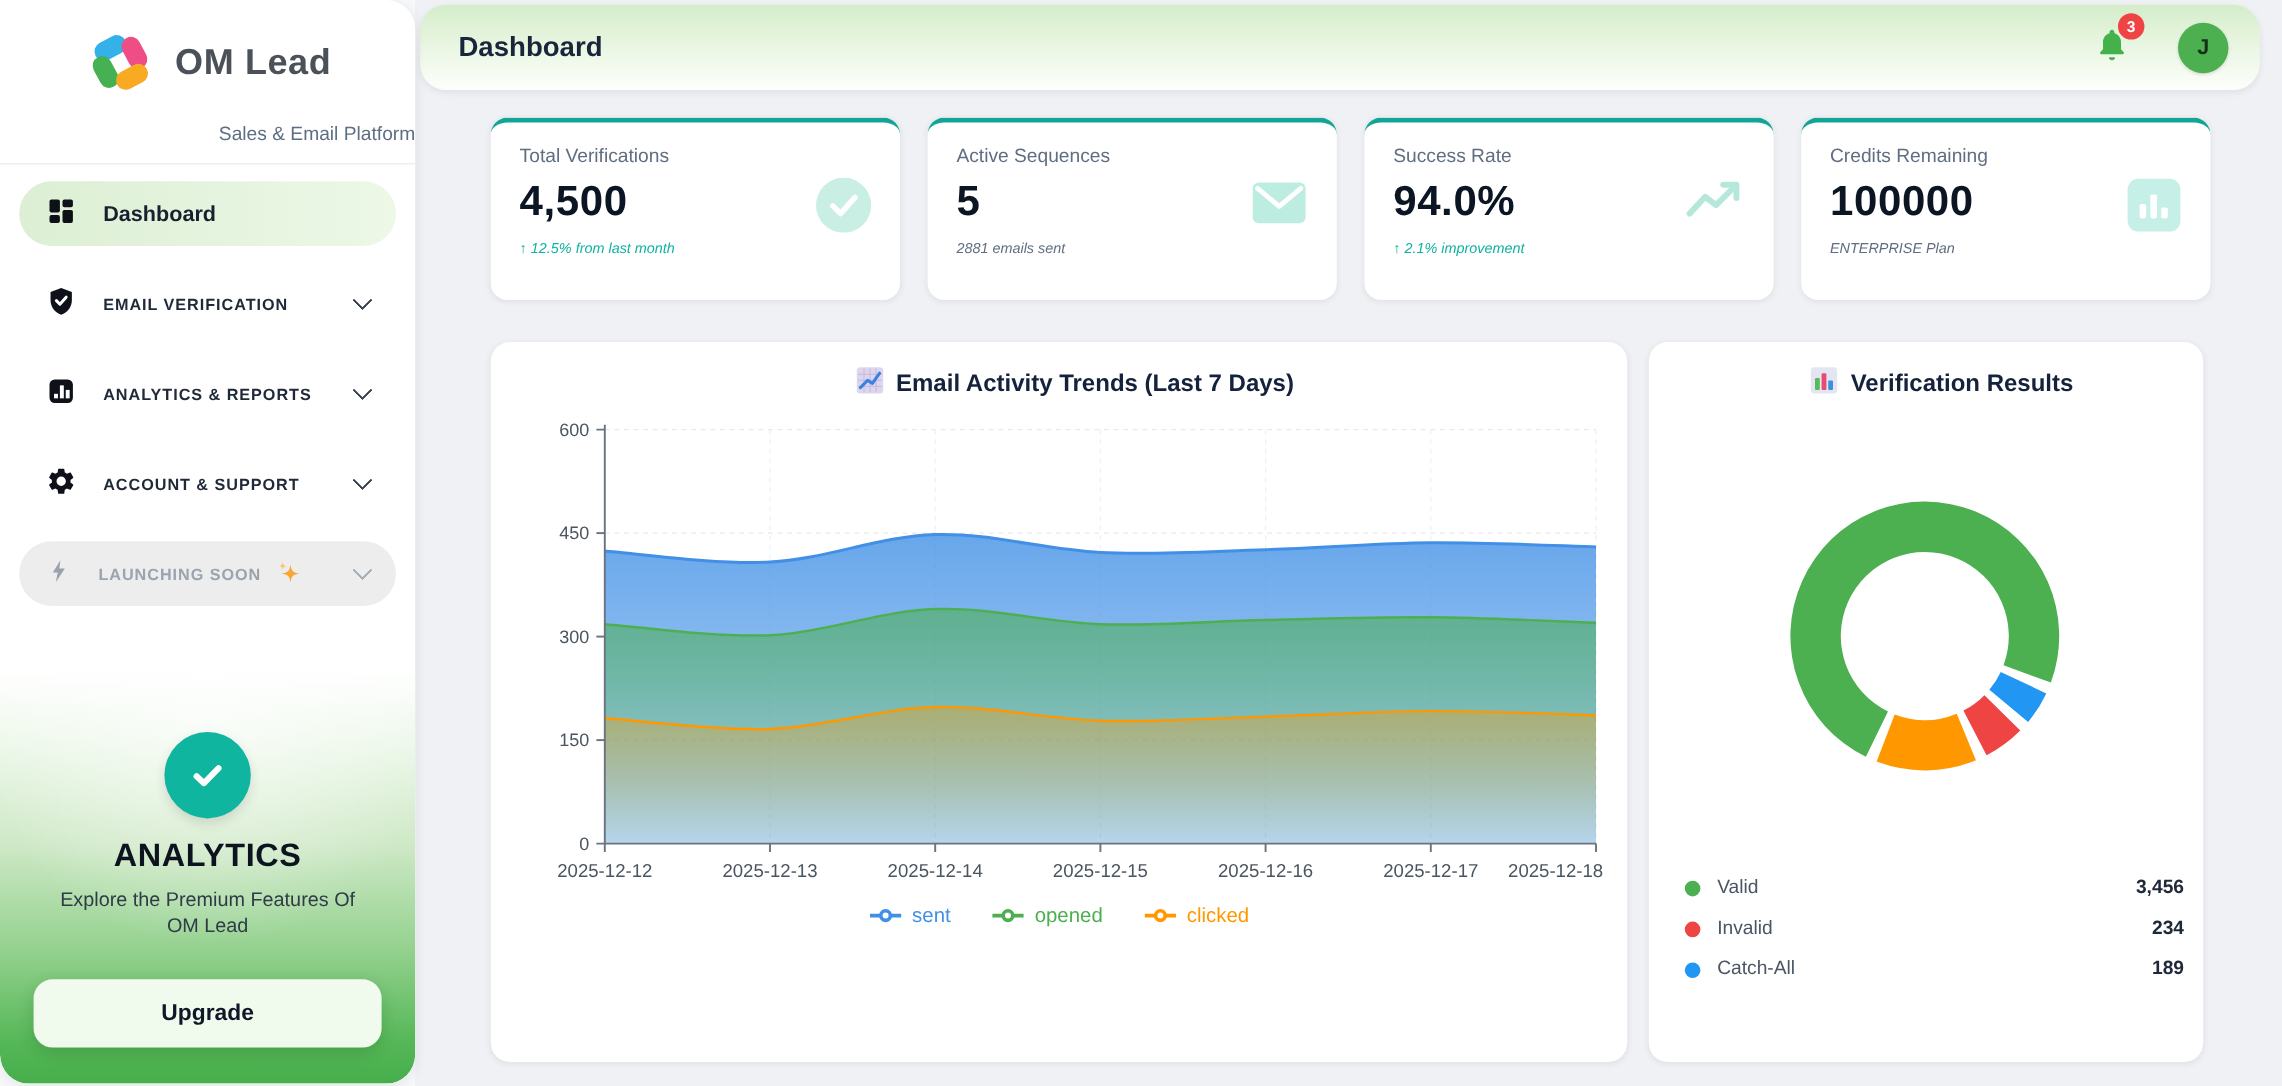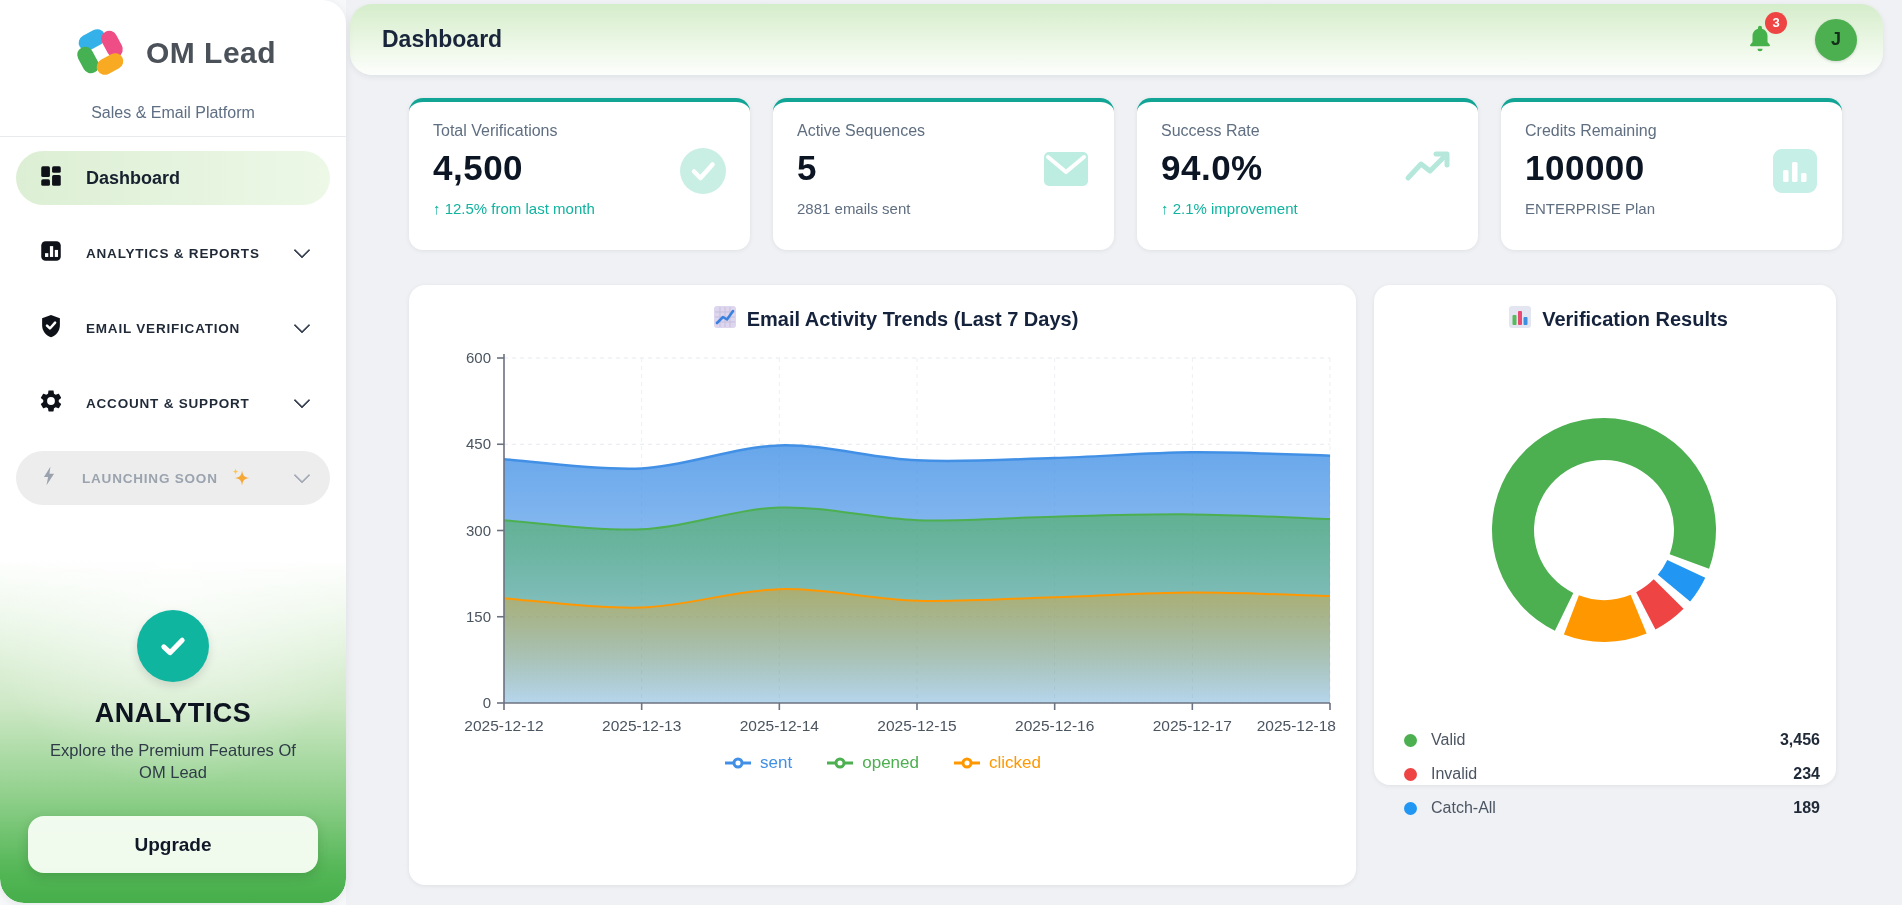--- a/index.html
+++ b/index.html
@@ -4,21 +4,21 @@
 <style>
   * { margin:0; padding:0; box-sizing:border-box; }
   html,body { width:1902px; height:905px; font-family:"Liberation Sans","DejaVu Sans",sans-serif; background:#f7f8fa; overflow:hidden; }
   .main-bg { position:absolute; left:346px; top:0; width:1556px; height:905px; background:#eff1f4; }
 
   
   .sidebar { position:absolute; left:0; top:0; width:346px; height:903px; background:#ffffff;
              border-radius:0 24px 24px 24px; box-shadow:0 2px 10px rgba(16,24,40,.08); overflow:hidden; z-index:5; }
   .brand-row { display:flex; align-items:center; justify-content:center; gap:14px; padding-top:10px; height:96px;text-align:center; }
   .brand-name { font-size:30px; font-weight:700; color:#4b5158; letter-spacing:.5px; }
-  .tagline { text-align:center; font-size:16px; color:#5e6e83; padding:8px 18px 14px; }
+  .tagline { text-align:right; font-size:16px; color:#5e6e83; padding:8px 0 14px; }
   .side-divider { height:1px; background:#e8eaee; }
   .nav { padding:14px 16px 0; }
   .nav-item { display:flex; align-items:center; height:54px; padding:0 22px; border-radius:27px; margin-bottom:21px; cursor:pointer; position:relative; }
   .nav-item.active { background:linear-gradient(90deg,#dcefd4,#edf8e7); }
   .nav-item .nav-label { font-size:18px; font-weight:700; color:#16202e; margin-left:22px; }
   .nav-item.section .nav-label { font-size:13.5px; letter-spacing:.8px; color:#1f2937; }
   .nav-item.muted { background:#ededee; }
   .nav-item.muted .nav-label { color:#9aa3ae; }
   .chev { margin-left:auto; width:12px; height:12px; border-right:2.4px solid #374151; border-bottom:2.4px solid #374151;
           transform:rotate(45deg) translate(-2px,-2px); border-radius:1px; }
@@ -47,29 +47,29 @@
   .badge { position:absolute; top:-10px; right:-12px; min-width:22px; height:22px; border-radius:11px; background:#ef4444;
            color:#fff; font-size:13px; font-weight:700; display:flex; align-items:center; justify-content:center; padding:0 5px; }
   .avatar { width:42px; height:42px; border-radius:50%; background:#4caf50; color:#14301b; font-size:18px; font-weight:700;
             display:flex; align-items:center; justify-content:center; cursor:pointer; box-shadow:0 1px 3px rgba(0,0,0,.15); }
 
   
   .stat-card { position:absolute; top:98px; width:341px; height:152px; background:#fff; border-radius:14px;
                border-top:4px solid #12a596; box-shadow:0 1px 5px rgba(16,24,40,.07); padding:20px 24px; }
   .stat-label { font-size:16px; color:#5f6e80; }
   .stat-value { font-size:35px; font-weight:800; color:#0c1524; margin-top:8px; letter-spacing:.5px; }
-  .stat-sub { font-size:15px; margin-top:12px; }
+  .stat-sub { font-size:12px; margin-top:12px;font-style:italic; }
   .sub-teal { color:#10b39f; }
   .sub-gray { color:#5f6e80; }
   .stat-icon { position:absolute; right:24px; top:46px; }
 
   
   .panel { position:absolute; top:285px; background:#fff; border-radius:16px; box-shadow:0 1px 5px rgba(16,24,40,.07); }
   .trends-panel { left:409px; width:947px; height:600px; }
-  .donut-panel { left:1374px; width:462px; height:500px; }
+  .donut-panel { left:1374px; width:462px; height:600px; }
   .panel-title { display:flex; align-items:center; gap:10px; font-size:20px; font-weight:700; color:#15223c; padding:20px 0 0 26px;justify-content:center; }
   .trend-legend { position:absolute; left:0; right:0; top:468px; display:flex; justify-content:center; gap:34px; }
   .trend-legend .item { display:flex; align-items:center; gap:8px; font-size:17px; cursor:pointer; }
 
   .donut-legend { position:absolute; left:30px; right:16px; top:438px; }
   .dl-row { display:flex; align-items:center; height:34px; }
   .dl-dot { width:13px; height:13px; border-radius:50%; margin-right:14px; }
   .dl-label { font-size:16px; color:#4b5563; }
   .dl-value { margin-left:auto; font-size:16px; font-weight:600; color:#1f2937; }
 </style>
@@ -104,38 +104,38 @@
           <rect x="3" y="15" width="8" height="6" rx="1.5"></rect>
             <rect x="13" y="11" width="8" height="10" rx="1.5"></rect>
         </svg>
       </span>
       <span class="nav-label">Dashboard</span>
     </div>
 
     <div class="nav-item section">
       <span>
         <svg width="26" height="26" viewBox="0 0 24 24">
+          <path d="M12 1.8 20.2 4.9 V11 C20.2 16.6 16.8 20.6 12 22.4 C7.2 20.6 3.8 16.6 3.8 11 V4.9 Z" fill="#0e1118"></path>
+          <path d="M8.3 11.6 L11 14.3 L15.8 8.9" stroke="#fff" stroke-width="2.3" fill="none" stroke-linecap="round" stroke-linejoin="round"></path>
+        </svg>
+      </span>
+      <span class="nav-label">EMAIL VERIFICATION</span>
+      <span class="chev"></span>
+    </div>
+
+    <div class="nav-item section">
+      <span>
+        <svg width="26" height="26" viewBox="0 0 24 24">
           <rect x="3" y="3" width="18" height="18" rx="4" fill="#0e1118"></rect>
           <rect x="6.5" y="14" width="3" height="3.5" fill="#fff"></rect>
           <rect x="11" y="7.5" width="3" height="10" fill="#fff"></rect>
           <rect x="15.5" y="11" width="3" height="6.5" fill="#fff"></rect>
         </svg>
       </span>
       <span class="nav-label">ANALYTICS &amp; REPORTS</span>
-      <span class="chev"></span>
-    </div>
-
-    <div class="nav-item section">
-      <span>
-        <svg width="26" height="26" viewBox="0 0 24 24">
-          <path d="M12 1.8 20.2 4.9 V11 C20.2 16.6 16.8 20.6 12 22.4 C7.2 20.6 3.8 16.6 3.8 11 V4.9 Z" fill="#0e1118"></path>
-          <path d="M8.3 11.6 L11 14.3 L15.8 8.9" stroke="#fff" stroke-width="2.3" fill="none" stroke-linecap="round" stroke-linejoin="round"></path>
-        </svg>
-      </span>
-      <span class="nav-label">EMAIL VERIFICATION</span>
       <span class="chev"></span>
     </div>
 
     <div class="nav-item section">
       <span>
         <svg width="26" height="26" viewBox="0 0 24 24" fill="#0e1118">
           <path d="M19.14 12.94c.04-.3.06-.61.06-.94 0-.32-.02-.64-.07-.94l2.03-1.58c.18-.14.23-.41.12-.61l-1.92-3.32c-.12-.22-.37-.29-.59-.22l-2.39.96c-.5-.38-1.03-.7-1.62-.94l-.36-2.54c-.04-.24-.24-.41-.48-.41h-3.84c-.24 0-.43.17-.47.41l-.36 2.54c-.59.24-1.13.57-1.62.94l-2.39-.96c-.22-.08-.47 0-.59.22L2.74 8.87c-.12.21-.08.47.12.61l2.03 1.58c-.05.3-.09.63-.09.94s.02.64.07.94l-2.03 1.58c-.18.14-.23.41-.12.61l1.92 3.32c.12.22.37.29.59.22l2.39-.96c.5.38 1.03.7 1.62.94l.36 2.54c.05.24.24.41.48.41h3.84c.24 0 .44-.17.47-.41l.36-2.54c.59-.24 1.13-.56 1.62-.94l2.39.96c.22.08.47 0 .59-.22l1.92-3.32c.12-.22.07-.47-.12-.61l-2.01-1.58zM12 15.6A3.6 3.6 0 1 1 12 8.4a3.6 3.6 0 0 1 0 7.2z"></path>
         </svg>
       </span>
       <span class="nav-label">ACCOUNT &amp; SUPPORT</span>

